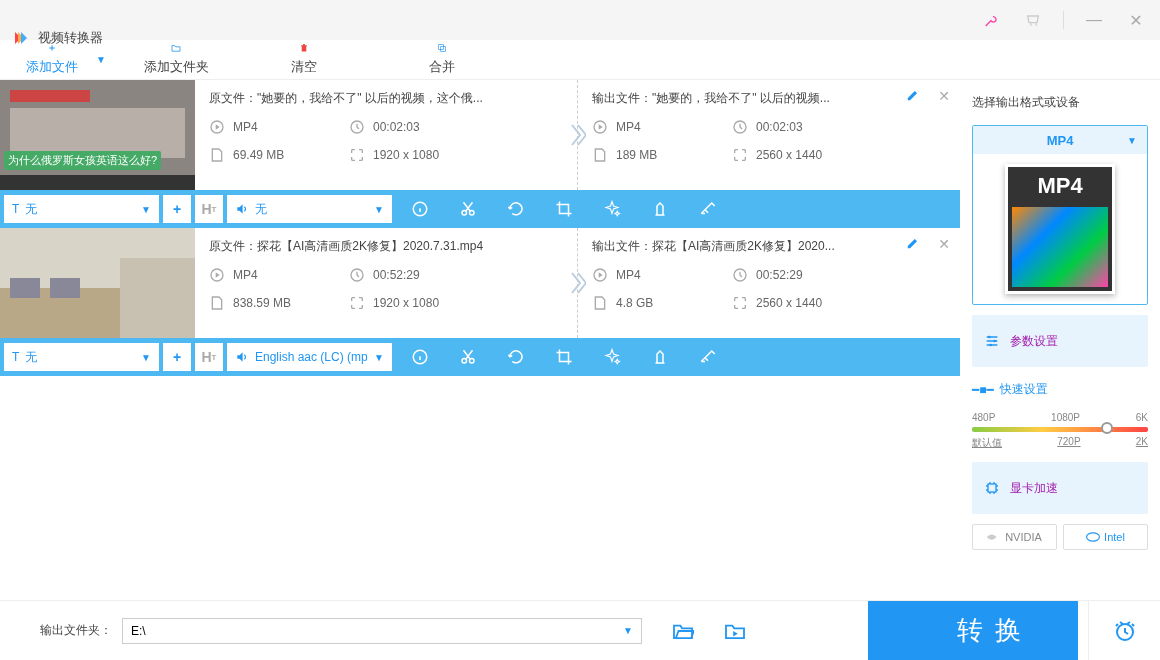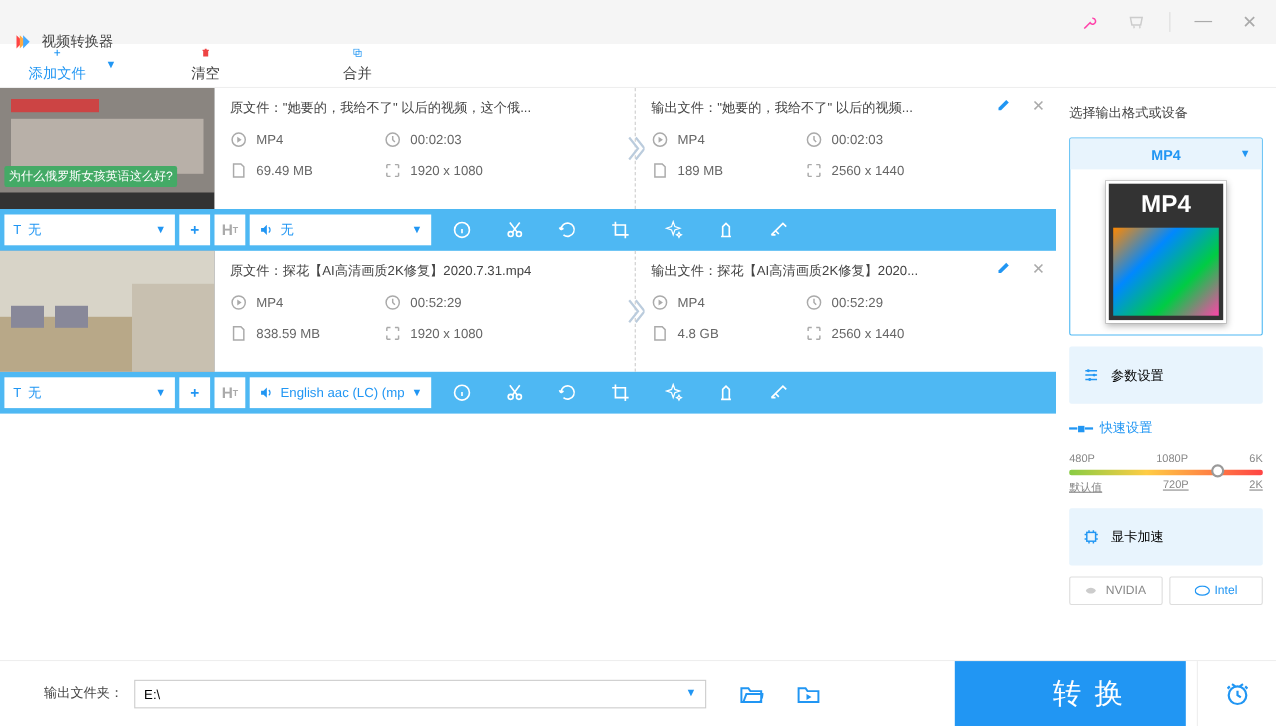--- a/index.html
+++ b/index.html
@@ -53,21 +53,21 @@
 
 .sb-title { font-size: 12px; color: #444; margin-bottom: 4px; }
 .format-card { border: 1px solid #4eb8f3; border-radius: 2px; }
 .format-header { height: 28px; background: #e8f4fd; display: flex; align-items: center; justify-content: center; color: #2196f3; font-size: 13px; font-weight: bold; position: relative; cursor: pointer; }
 .format-header .chev { position: absolute; right: 10px; font-size: 10px; }
 .format-body { padding: 10px; display: flex; align-items: center; justify-content: center; }
 .mp4-icon { width: 110px; height: 130px; background: #333; border: 3px solid #fff; box-shadow: 0 2px 6px rgba(0,0,0,0.3); position: relative; }
 .mp4-label { position: absolute; top: 6px; width: 100%; text-align: center; color: #fff; font-size: 22px; font-weight: bold; }
 .mp4-img { position: absolute; bottom: 4px; left: 4px; right: 4px; height: 80px; background: linear-gradient(135deg, #f80, #08f, #0c4, #f4a); }
 
-.sb-button { height: 52px; background: #e8f4fd; display: flex; align-items: center; padding: 0 12px; gap: 10px; font-size: 12px; color: #000000; cursor: pointer; border-radius: 2px; }
+.sb-button { height: 52px; background: #e8f4fd; display: flex; align-items: center; padding: 0 12px; gap: 10px; font-size: 12px; color: #a21caf; cursor: pointer; border-radius: 2px; }
 
 .sb-section { font-size: 12px; color: #2196f3; display: flex; align-items: center; gap: 6px; margin-top: 4px; }
 .slider-wrap { position: relative; height: 40px; margin-top: 4px; }
 .slider-labels { display: flex; justify-content: space-between; font-size: 10px; color: #888; }
 .slider-track { height: 5px; background: linear-gradient(90deg, #8c4 0%, #fc4 40%, #f84 70%, #f44 100%); border-radius: 2px; margin: 4px 0; position: relative; }
 .slider-thumb { width: 12px; height: 12px; background: #fff; border: 2px solid #999; border-radius: 50%; position: absolute; top: -5px; right: 20%; }
 .slider-bottom { display: flex; justify-content: space-between; font-size: 10px; color: #888; text-decoration: underline; }
 
 .gpu-btns { display: flex; gap: 6px; }
 .gpu-btn { flex: 1; height: 26px; border: 1px solid #ddd; display: flex; align-items: center; justify-content: center; font-size: 11px; color: #888; gap: 4px; border-radius: 2px; cursor: pointer; }
@@ -114,20 +114,26 @@
 </div>
 
 <div class="toolbar">
   <div class="tool-item primary">
     <svg width="14" height="14" viewBox="0 0 24 24">
         <path stroke="#2196f3" stroke-width="3" d="M12 4v16M4 12h16"></path>
       </svg>
     <span>添加文件</span>
   </div>
   <span class="chev-down">▼</span>
+  <div class="tool-item" style="margin-left:20px">
+    <svg width="16" height="14" viewBox="0 0 24 20">
+        <path fill="none" stroke="#2196f3" stroke-width="2" d="M2 4h7l2 3h11v11H2z"></path>
+      </svg>
+    <span>添加文件夹</span>
+  </div>
   <div class="tool-item" style="margin-left:50px">
     <svg width="12" height="14" viewBox="0 0 24 28">
         <path fill="#e44" d="M4 8h16v18H4z M2 4h20v4H2z M9 0h6v4H9z"></path>
       </svg>
     <span>清空</span>
   </div>
   <div class="tool-item" style="margin-left:80px">
     <svg width="14" height="14" viewBox="0 0 24 24">
         <rect x="2" y="2" width="14" height="14" fill="none" stroke="#2196f3" stroke-width="2"></rect>
         <rect x="8" y="8" width="14" height="14" fill="none" stroke="#2196f3" stroke-width="2"></rect>

